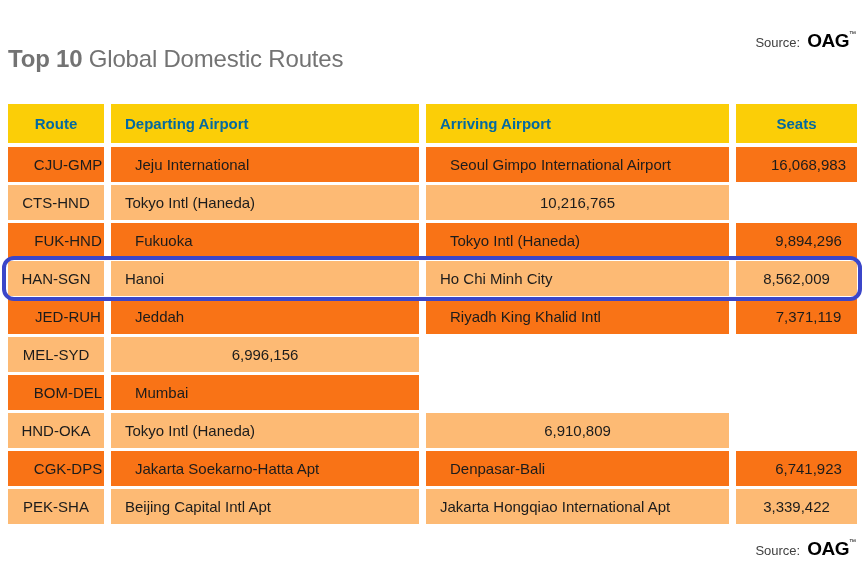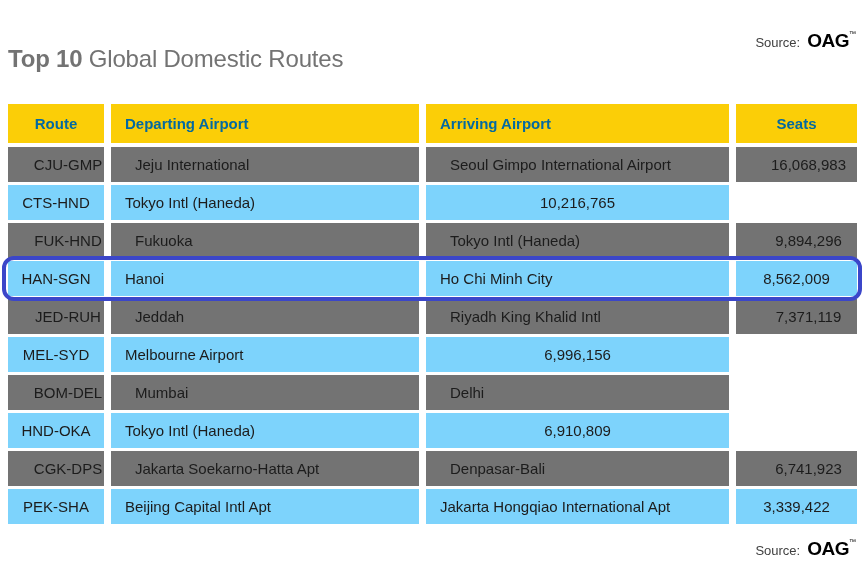--- a/index.html
+++ b/index.html
@@ -56,22 +56,22 @@
     background: #fbce07;
     font-weight: 700;
     font-size: 15px;
     color: #0369a1;
     text-align: right;
   }
   .data-row {
     height: 35px;
     margin-bottom: 3px;
   }
-  .data-row.odd .cell  { background: #737373; padding-left: 24px; }
-  .data-row.even .cell { background: #7dd3fc; text-align: right; }
+  .data-row.odd .cell  { background: #f97316; padding-left: 24px; }
+  .data-row.even .cell { background: #fdba74; text-align: right; }
   .cell {
     display: flex;
     align-items: center;
     font-size: 15px;
     color: #1c1c1c;
   }
   .cell.center { justify-content: center; }
   .cell.left { padding-left: 14px; }
   .highlight-box {
     position: absolute;
@@ -132,28 +132,26 @@
 
   <div class="grid-row data-row odd">
     <div class="cell center">JED-RUH</div>
     <div class="cell left">Jeddah</div>
     <div class="cell left">Riyadh King Khalid Intl</div>
     <div class="cell center">7,371,119</div>
   </div>
 
   <div class="grid-row data-row even">
     <div class="cell center">MEL-SYD</div>
-    <div class="cell left">Melbourne Airport</div>
     <div class="cell center">6,996,156</div>
   </div>
 
   <div class="grid-row data-row odd">
     <div class="cell center">BOM-DEL</div>
     <div class="cell left">Mumbai</div>
-    <div class="cell left">Delhi</div>
   </div>
 
   <div class="grid-row data-row even">
     <div class="cell center">HND-OKA</div>
     <div class="cell left">Tokyo Intl (Haneda)</div>
     <div class="cell center">6,910,809</div>
   </div>
 
   <div class="grid-row data-row odd">
     <div class="cell center">CGK-DPS</div>

